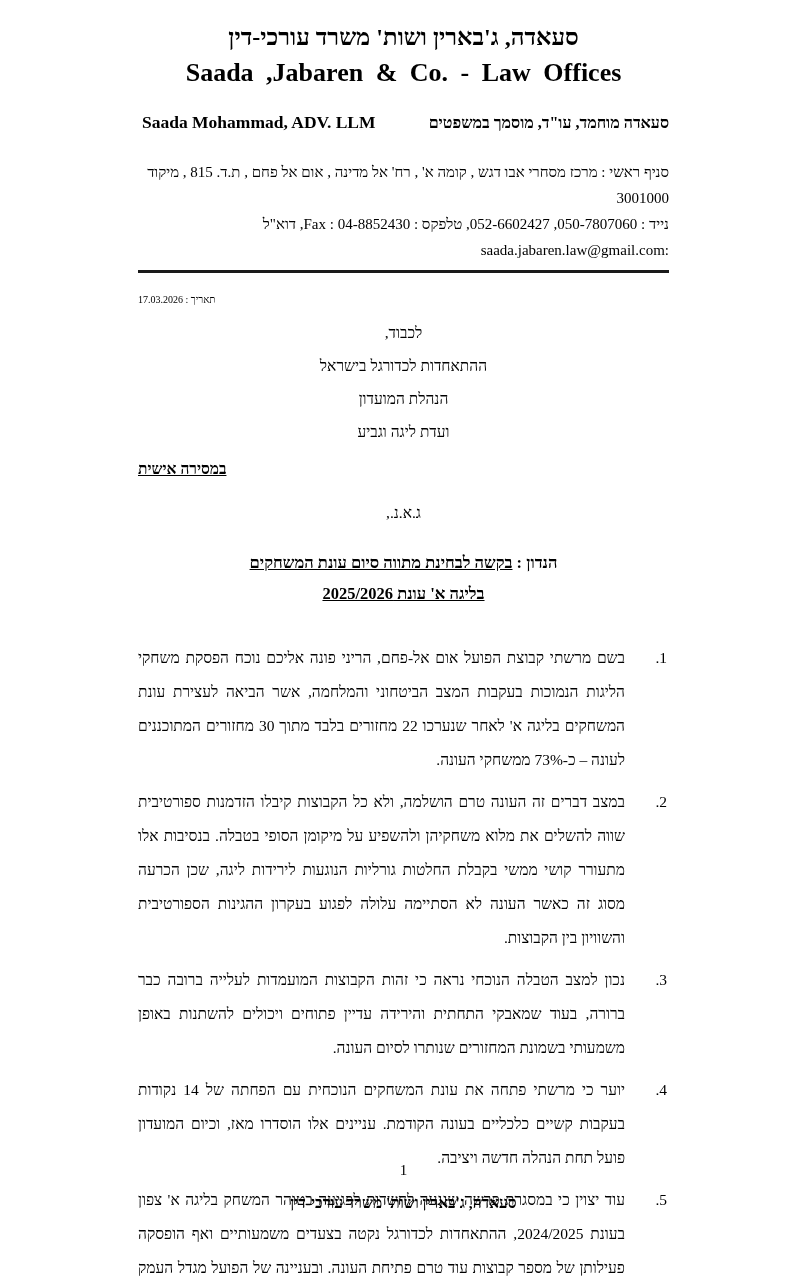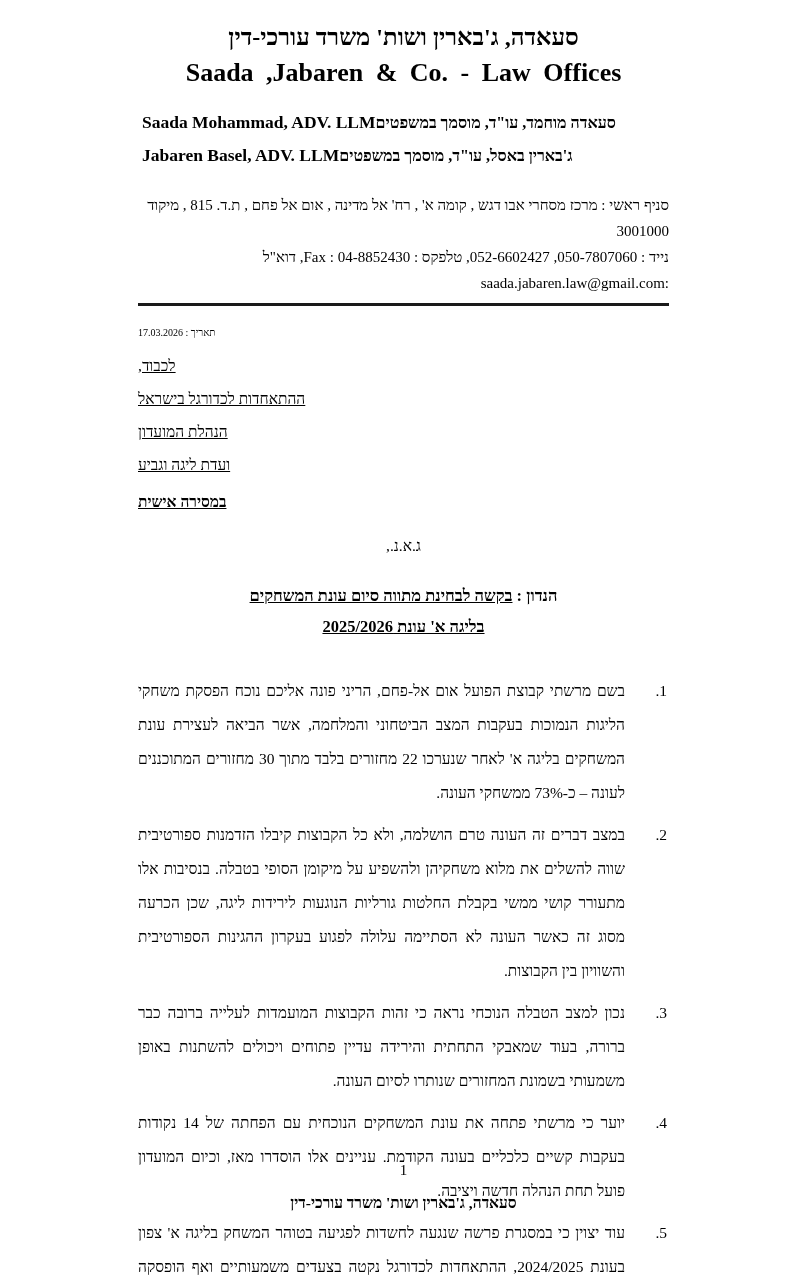--- a/index.html
+++ b/index.html
@@ -20,21 +20,21 @@
     font-family:"Liberation Serif","DejaVu Sans",sans-serif;
     direction:rtl;line-height:34px;margin-top:6px;
   }
   .title-en{
     font-size:26px;font-weight:bold;
     font-family:"Liberation Serif","DejaVu Serif",serif;
     word-spacing:6px;line-height:34px;margin-top:2px;
   }
   .attorneys{margin-top:16px;}
   .attorney-row{
-    display:flex;align-items:baseline;
+    display:flex;justify-content:space-between;align-items:baseline;
     line-height:33px;
   }
   .attorney-en{
     font-family:"Liberation Serif","DejaVu Serif",serif;
     font-weight:bold;font-size:17.5px;padding-left:4px;
   }
   .attorney-he{
     direction:rtl;font-weight:bold;font-size:16px;
     font-family:"Liberation Serif","DejaVu Sans",sans-serif;
   }
@@ -43,21 +43,21 @@
   }
   .contact-line{
     direction:rtl;text-align:right;font-size:15px;line-height:26px;
   }
   .header-divider{
     border:none;border-top:3.5px solid #1a1a1a;margin:7px 0 0 0;
   }
   .date-line{
     direction:rtl;text-align:left;font-size:10px;margin-top:15px;line-height:24px;
   }
-  .addressee{direction:rtl;text-align:left;font-size:15.5px;line-height:33px;margin-top:4px;text-decoration:underline;}
+  .addressee{direction:rtl;text-align:center;font-size:15.5px;line-height:33px;margin-top:4px;}
   .delivery{
     direction:rtl;text-align:left;font-size:15.5px;font-weight:bold;
     text-decoration:underline;margin-top:9px;line-height:24px;
   }
   .salutation{direction:rtl;text-align:center;font-size:15.5px;margin-top:20px;line-height:24px;}
   .subject{direction:rtl;font-size:16.5px;font-weight:bold;line-height:31px;margin-top:22px;}
   .subject .u{text-decoration:underline;}
   .body-list{direction:rtl;margin-top:32px;}
   .list-item{display:flex;margin-bottom:8px;}
   .item-number{
@@ -81,24 +81,20 @@
 
 <div class="page">
 
   <div class="title-he center">סעאדה, ג'בארין ושות' משרד עורכי-דין</div>
   <div class="title-en center">Saada ,Jabaren &amp; Co. - Law Offices</div>
 
   <div class="attorneys">
     <div class="attorney-row">
       <span class="attorney-en">Saada Mohammad, ADV. LLM</span>
       <span class="attorney-he">סעאדה מוחמד, עו"ד, מוסמך במשפטים</span>
-    </div>
-    <div class="attorney-row">
-      <span class="attorney-en">Jabaren Basel, ADV. LLM</span>
-      <span class="attorney-he">ג'בארין באסל, עו"ד, מוסמך במשפטים</span>
     </div>
   </div>
 
   <div class="branch-line">סניף ראשי :  מרכז מסחרי אבו דגש , קומה א' , רח' אל מדינה , אום אל פחם , ת.ד. 815 , מיקוד 3001000</div>
   <div class="contact-line">נייד : 050-7807060, 052-6602427, טלפקס : 04-8852430 : Fax, דוא"ל :saada.jabaren.law@gmail.com</div>
 
   <hr class="header-divider">
 
   <div class="date-line">תאריך : 17.03.2026</div>
 

